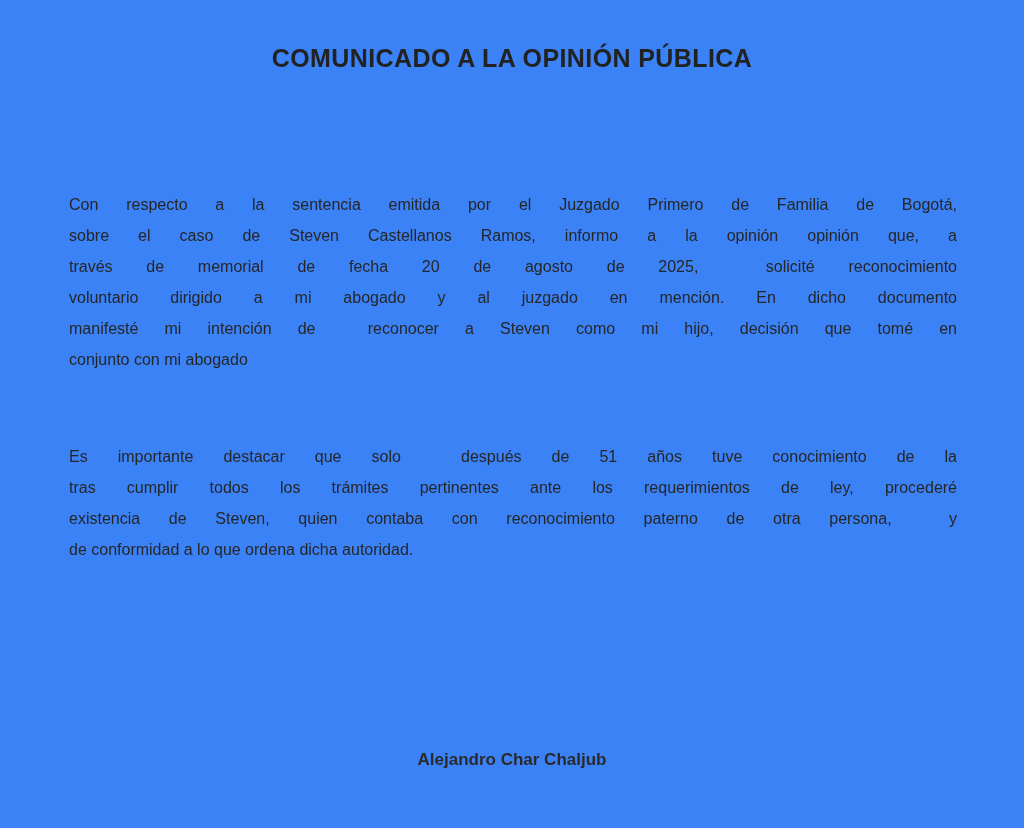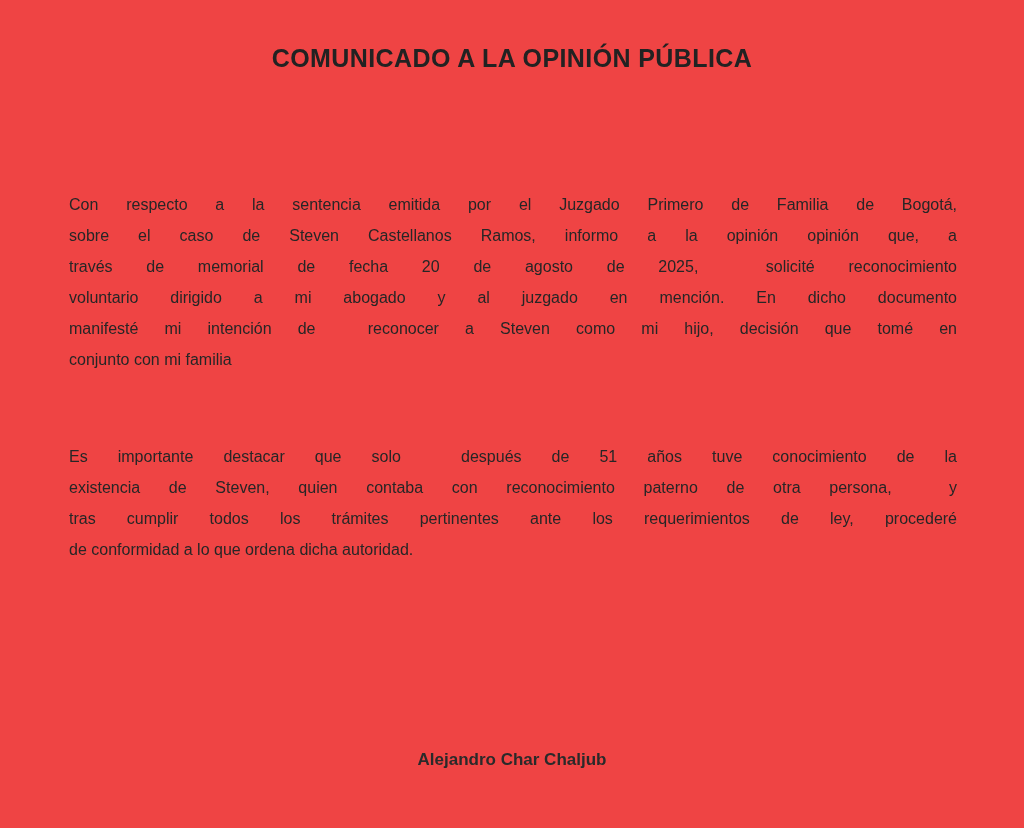--- a/index.html
+++ b/index.html
@@ -4,21 +4,21 @@
 <style>
   html, body {
     margin: 0;
     padding: 0;
     background: #ffffff;
   }
   .page {
     position: relative;
     width: 1024px;
     height: 828px;
-    background: #ef4444;
+    background: #3b82f6;
     overflow: hidden;
     font-family: "Liberation Sans", sans-serif;
     color: #262626;
     
     filter: blur(0.35px);
   }
   .doc-title {
     position: absolute;
     top: 44px;
     left: 0;
@@ -65,25 +65,25 @@
 <div class="page">
 
   <div class="doc-title">COMUNICADO A LA OPINIÓN PÚBLICA</div>
 
   <div class="paragraph paragraph-1">
     <div class="line">Con respecto a la sentencia emitida por el Juzgado Primero de Familia de Bogotá,</div>
     <div class="line">sobre el caso de Steven Castellanos Ramos, informo a la opinión opinión que, a</div>
     <div class="line">través de memorial de fecha 20 de agosto de 2025,  solicité reconocimiento</div>
     <div class="line">voluntario dirigido a mi abogado y al juzgado en mención. En dicho documento</div>
     <div class="line">manifesté mi intención de  reconocer a Steven como mi hijo, decisión que tomé en</div>
-    <div class="line last">conjunto con mi familia</div>
+    <div class="line last">conjunto con mi abogado</div>
   </div>
 
   <div class="paragraph paragraph-2">
     <div class="line">Es importante destacar que solo  después de 51 años tuve conocimiento de la</div>
+    <div class="line">tras cumplir todos los trámites pertinentes ante los requerimientos de ley, procederé</div>
     <div class="line">existencia de Steven, quien contaba con reconocimiento paterno de otra persona,  y</div>
-    <div class="line">tras cumplir todos los trámites pertinentes ante los requerimientos de ley, procederé</div>
     <div class="line last">de conformidad a lo que ordena dicha autoridad.</div>
   </div>
 
   <div class="signature">Alejandro Char Chaljub</div>
 
 </div>
 
 </body></html>

